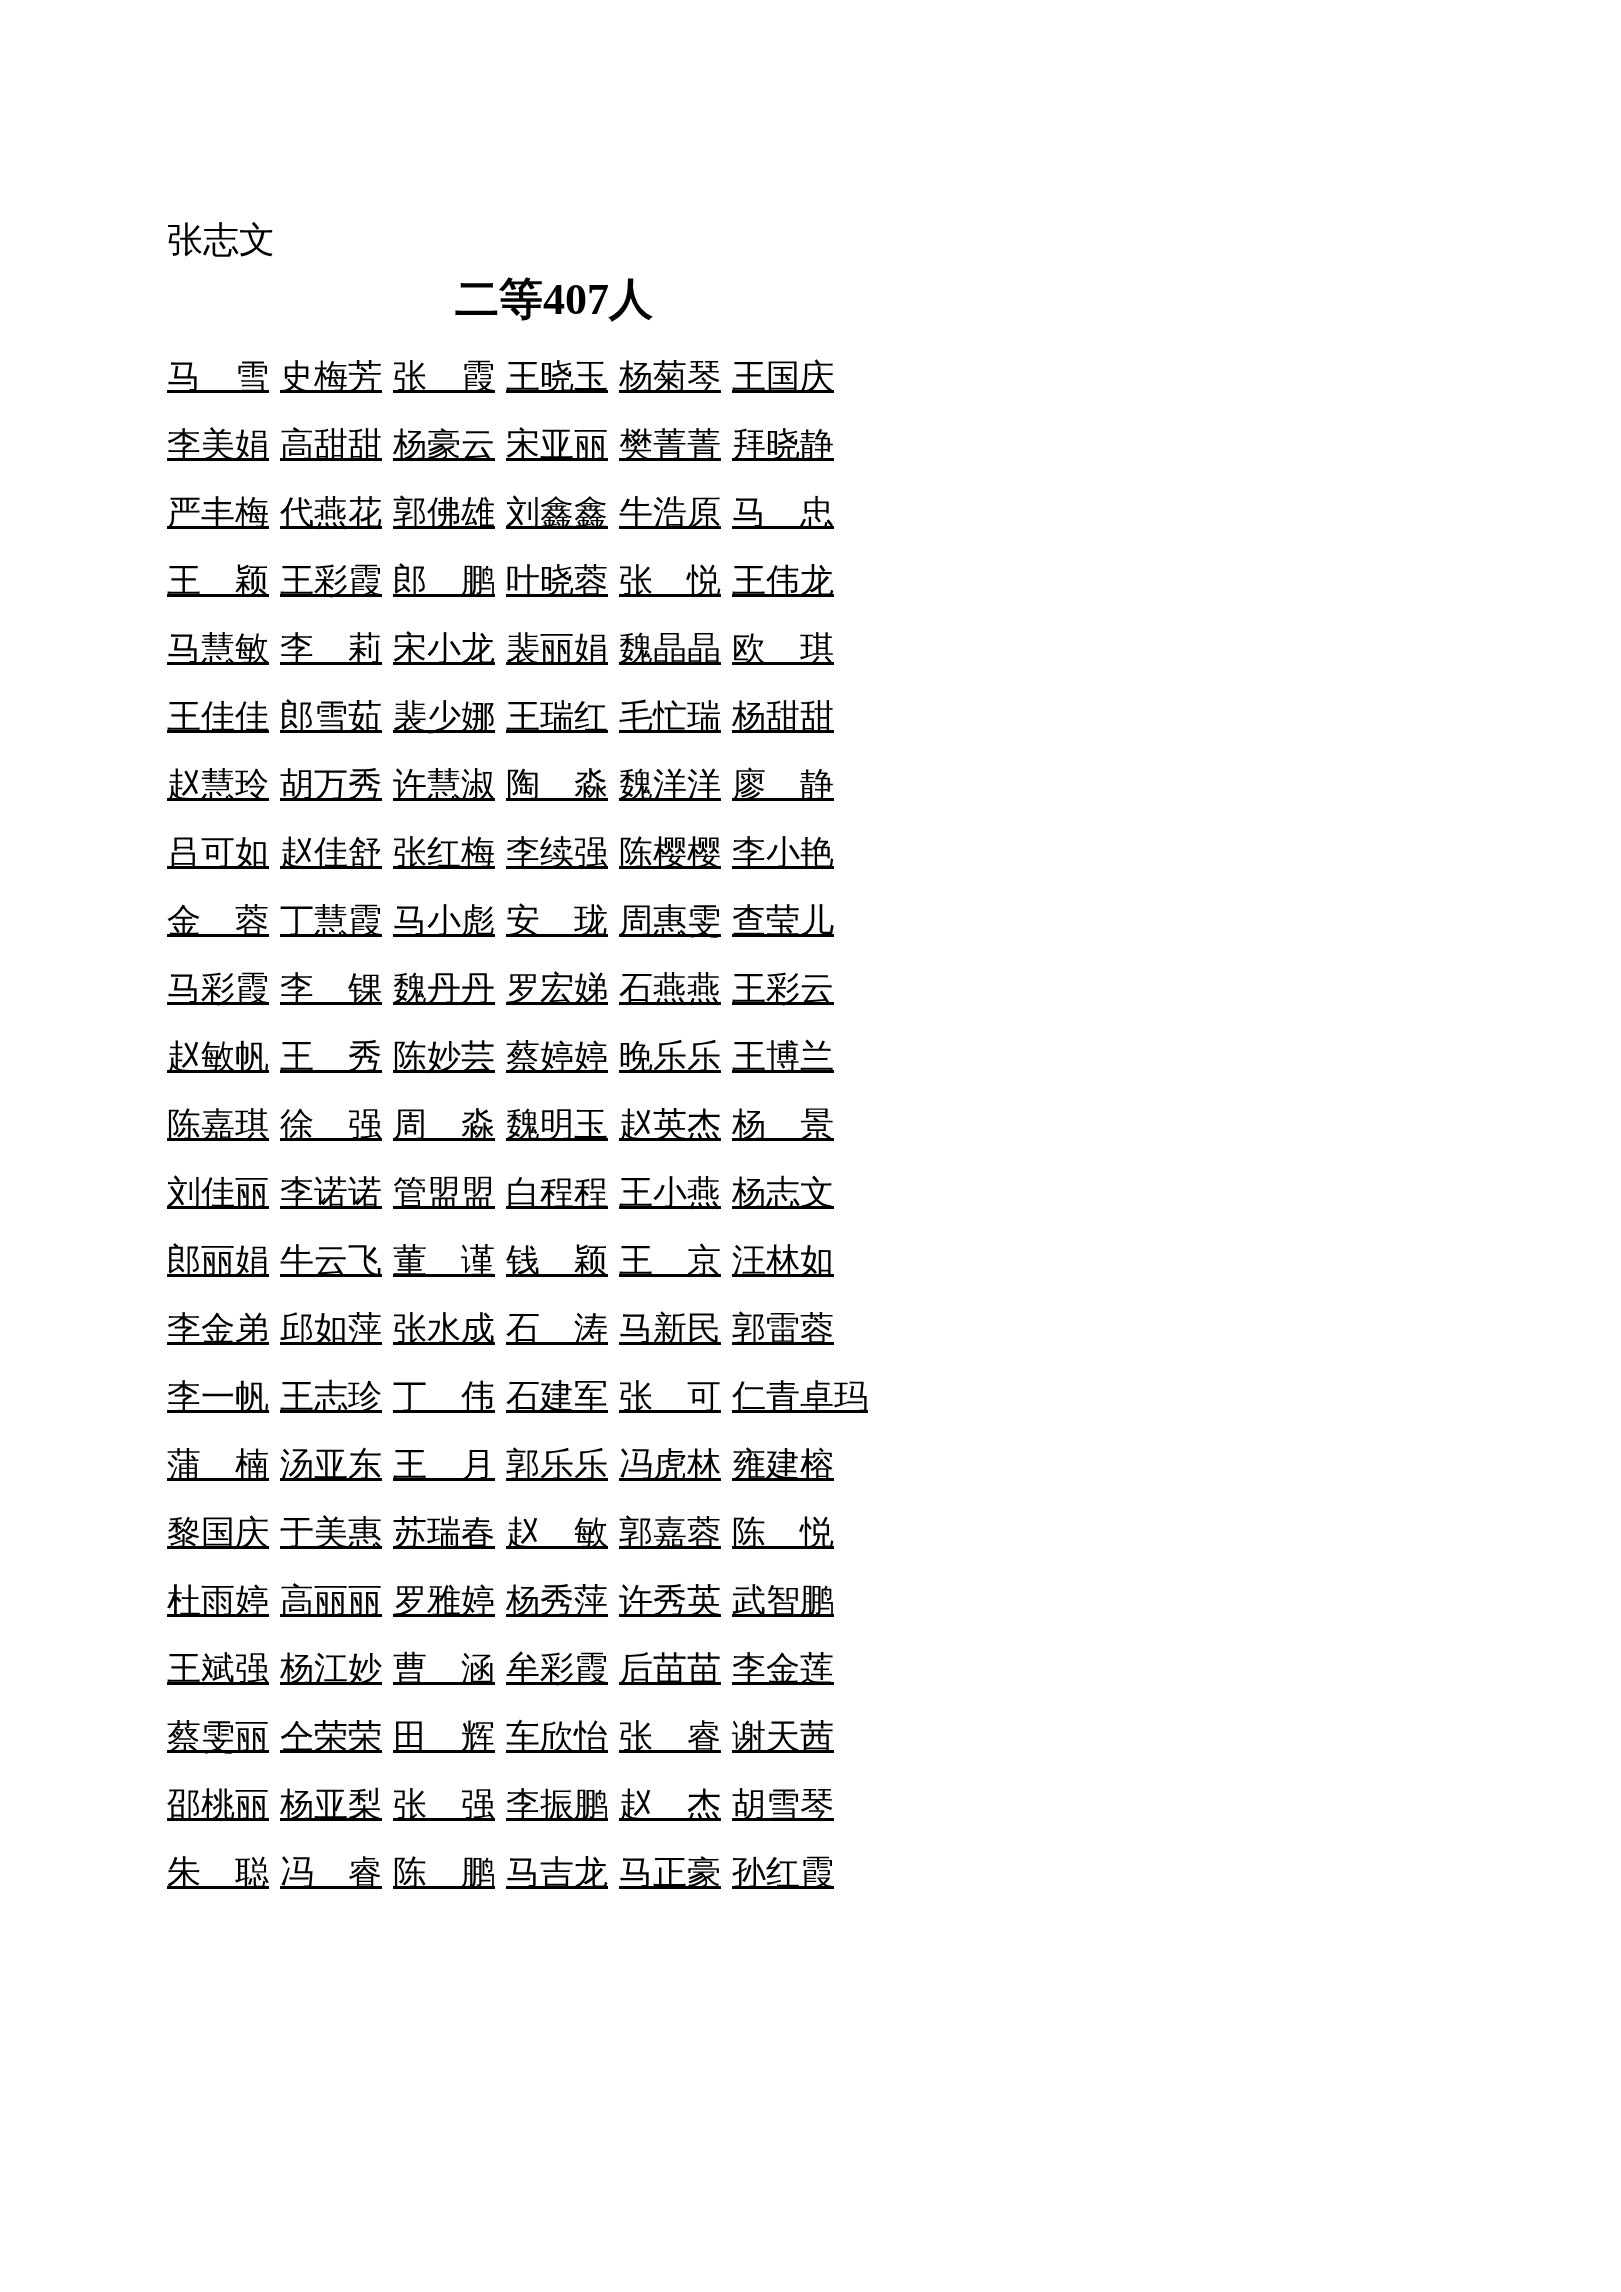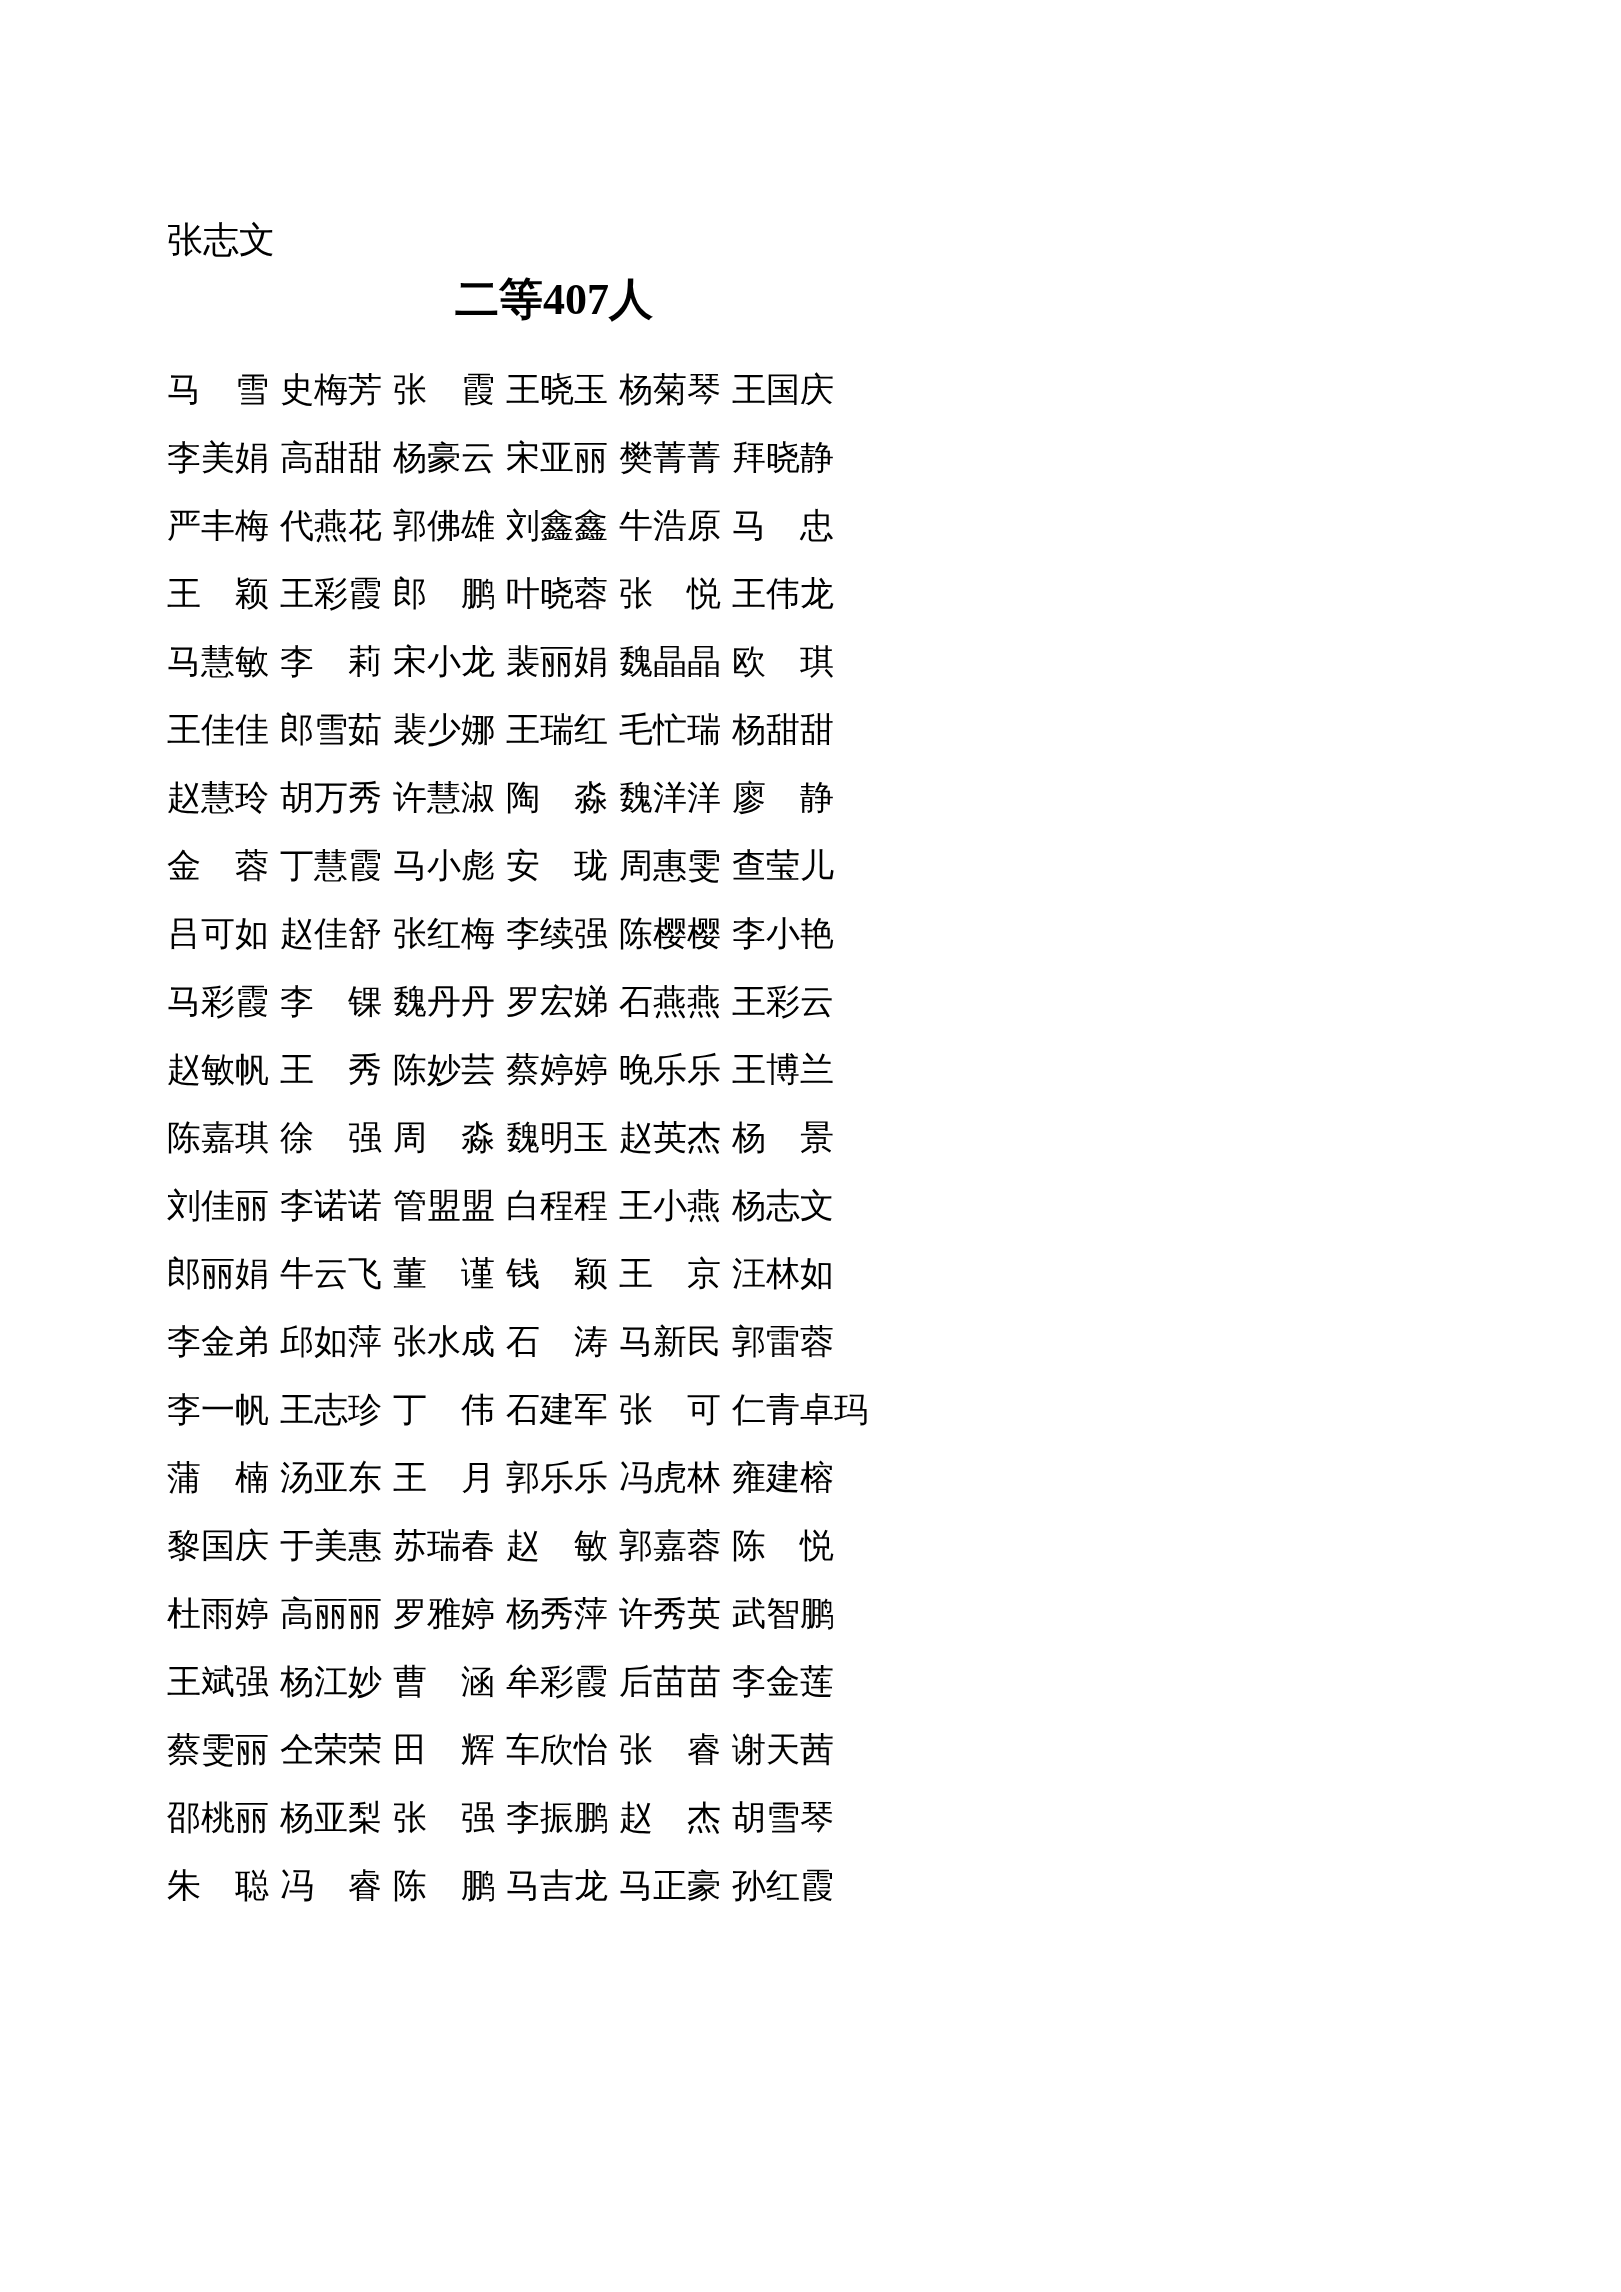--- a/index.html
+++ b/index.html
@@ -33,21 +33,21 @@
     white-space: nowrap;
   }
   .name-grid {
     position: absolute;
     left: 167px;
     top: 355px;
   }
   .name-row {
     display: flex;
     height: 68px;
-    align-items: center;
+    text-decoration: underline;
   }
   .name-cell {
     display: inline-block;
     width: 113px;
     font-size: 34px;
     line-height: 43px;
     white-space: nowrap;
     overflow: visible;
   }
 </style>
@@ -108,36 +108,36 @@
       </div>
       <div class="name-row">
         <span class="name-cell">赵慧玲</span>
         <span class="name-cell">胡万秀</span>
         <span class="name-cell">许慧淑</span>
         <span class="name-cell">陶　淼</span>
         <span class="name-cell">魏洋洋</span>
         <span class="name-cell">廖　静</span>
       </div>
       <div class="name-row">
+        <span class="name-cell">吕可如</span>
+        <span class="name-cell">赵佳舒</span>
+        <span class="name-cell">张红梅</span>
+        <span class="name-cell">李续强</span>
+        <span class="name-cell">陈樱樱</span>
+        <span class="name-cell">李小艳</span>
+      </div>
+      <div class="name-row">
         <span class="name-cell">金　蓉</span>
         <span class="name-cell">丁慧霞</span>
         <span class="name-cell">马小彪</span>
         <span class="name-cell">安　珑</span>
         <span class="name-cell">周惠雯</span>
         <span class="name-cell">查莹儿</span>
       </div>
       <div class="name-row">
-        <span class="name-cell">吕可如</span>
-        <span class="name-cell">赵佳舒</span>
-        <span class="name-cell">张红梅</span>
-        <span class="name-cell">李续强</span>
-        <span class="name-cell">陈樱樱</span>
-        <span class="name-cell">李小艳</span>
-      </div>
-      <div class="name-row">
         <span class="name-cell">马彩霞</span>
         <span class="name-cell">李　锞</span>
         <span class="name-cell">魏丹丹</span>
         <span class="name-cell">罗宏娣</span>
         <span class="name-cell">石燕燕</span>
         <span class="name-cell">王彩云</span>
       </div>
       <div class="name-row">
         <span class="name-cell">赵敏帆</span>
         <span class="name-cell">王　秀</span>

